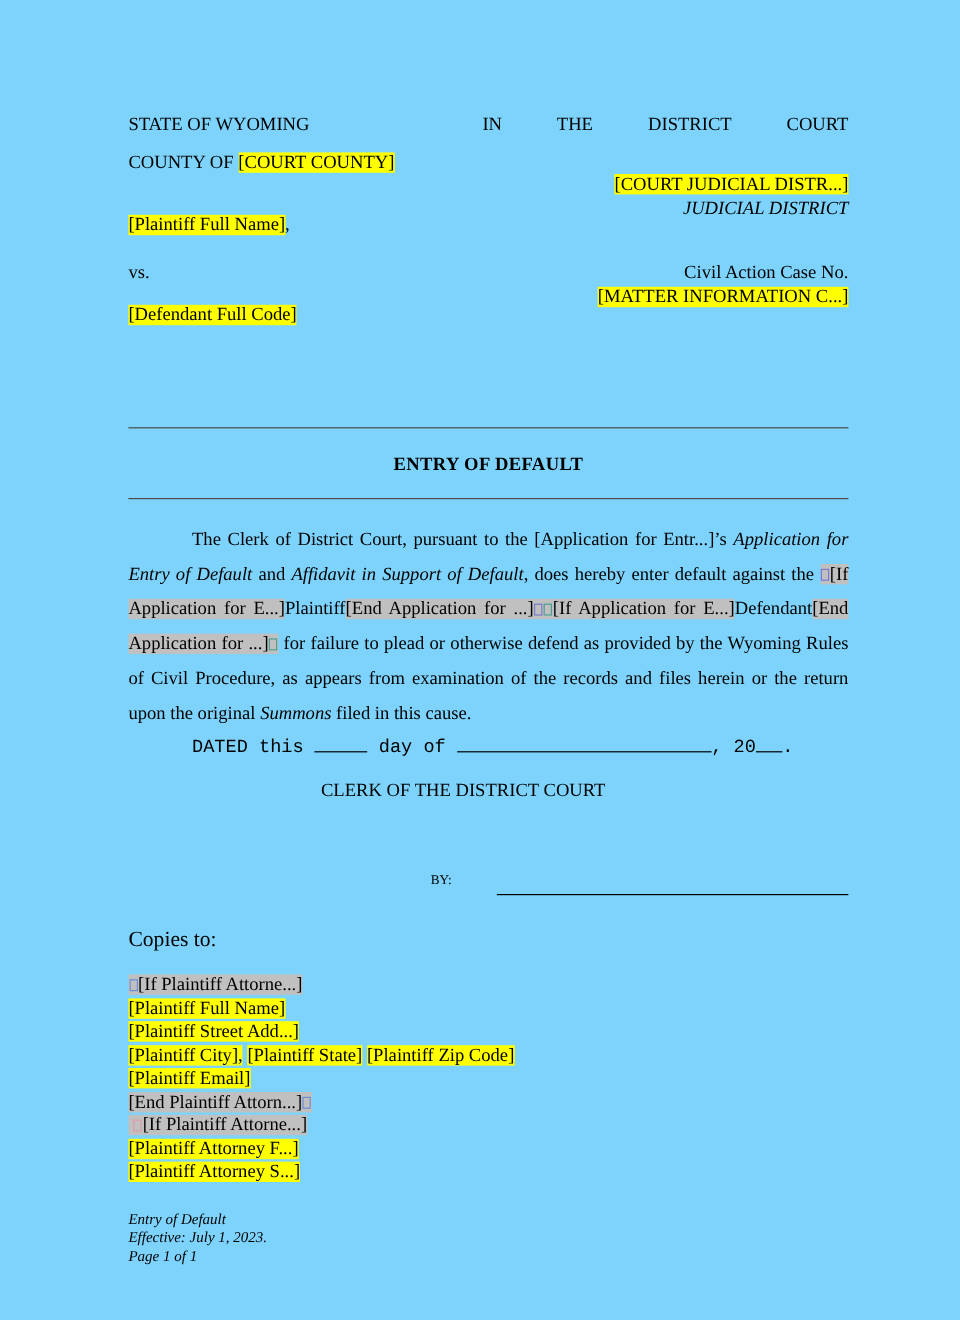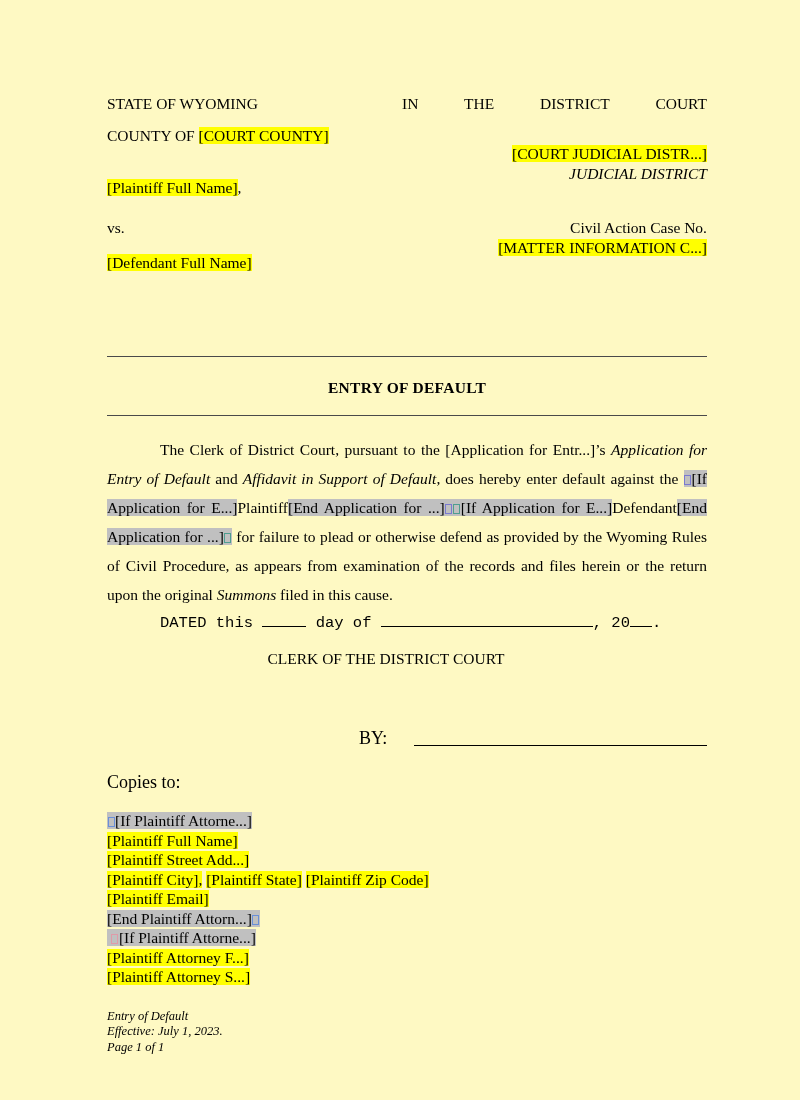--- a/index.html
+++ b/index.html
@@ -12,21 +12,21 @@
     height: 1100px;
     font-family: "Liberation Serif", "DejaVu Serif", serif;
     color: #000000;
     -webkit-font-smoothing: antialiased;
   }
 
   .page {
     position: relative;
     width: 800px;
     height: 1100px;
-    background: #fef9c3;
+    background: #7dd3fc;
     box-sizing: border-box;
   }
 
   .content {
     position: absolute;
     left: 107px;
     top: 96px;
     width: 600px;
   }
 
@@ -117,21 +117,21 @@
   .ul-md { display: inline-block; width: 212px; border-bottom: 1px solid #000; }
   .ul-xs { display: inline-block; width: 22px; border-bottom: 1px solid #000; }
 
   .clerk-line {
     font-size: 15.5px;
     text-align: center;
     padding-right: 42px;
   }
 
   .by-row {
-    font-size: 18px;
+    font-size: 11px;
     position: relative;
     height: 22px;
   }
   .by-label {
     position: absolute;
     left: 252px;
     top: 0;
   }
   .by-rule {
     position: absolute;
@@ -189,21 +189,21 @@
       <div class="cap-row" style="height:35px;">
         <div class="cap-left">vs.</div>
         <div class="cap-right">
           <div>Civil Action Case No.</div>
           <div style="margin-top:4px;"><span class="hl">[MATTER INFORMATION C...]</span></div>
         </div>
       </div>
 
       <div class="cap-row" style="height:30px;">
         <div class="cap-left">
-          <span class="hl">[Defendant Full Name]</span>
+          <span class="hl">[Defendant Full Code]</span>
         </div>
       </div>
     </div>
 
     <div style="height:60px;"></div>
     <hr class="rule">
     <div style="height:22px;"></div>
     <div class="doc-title">ENTRY OF DEFAULT</div>
     <div style="height:18px;"></div>
     <hr class="rule">

